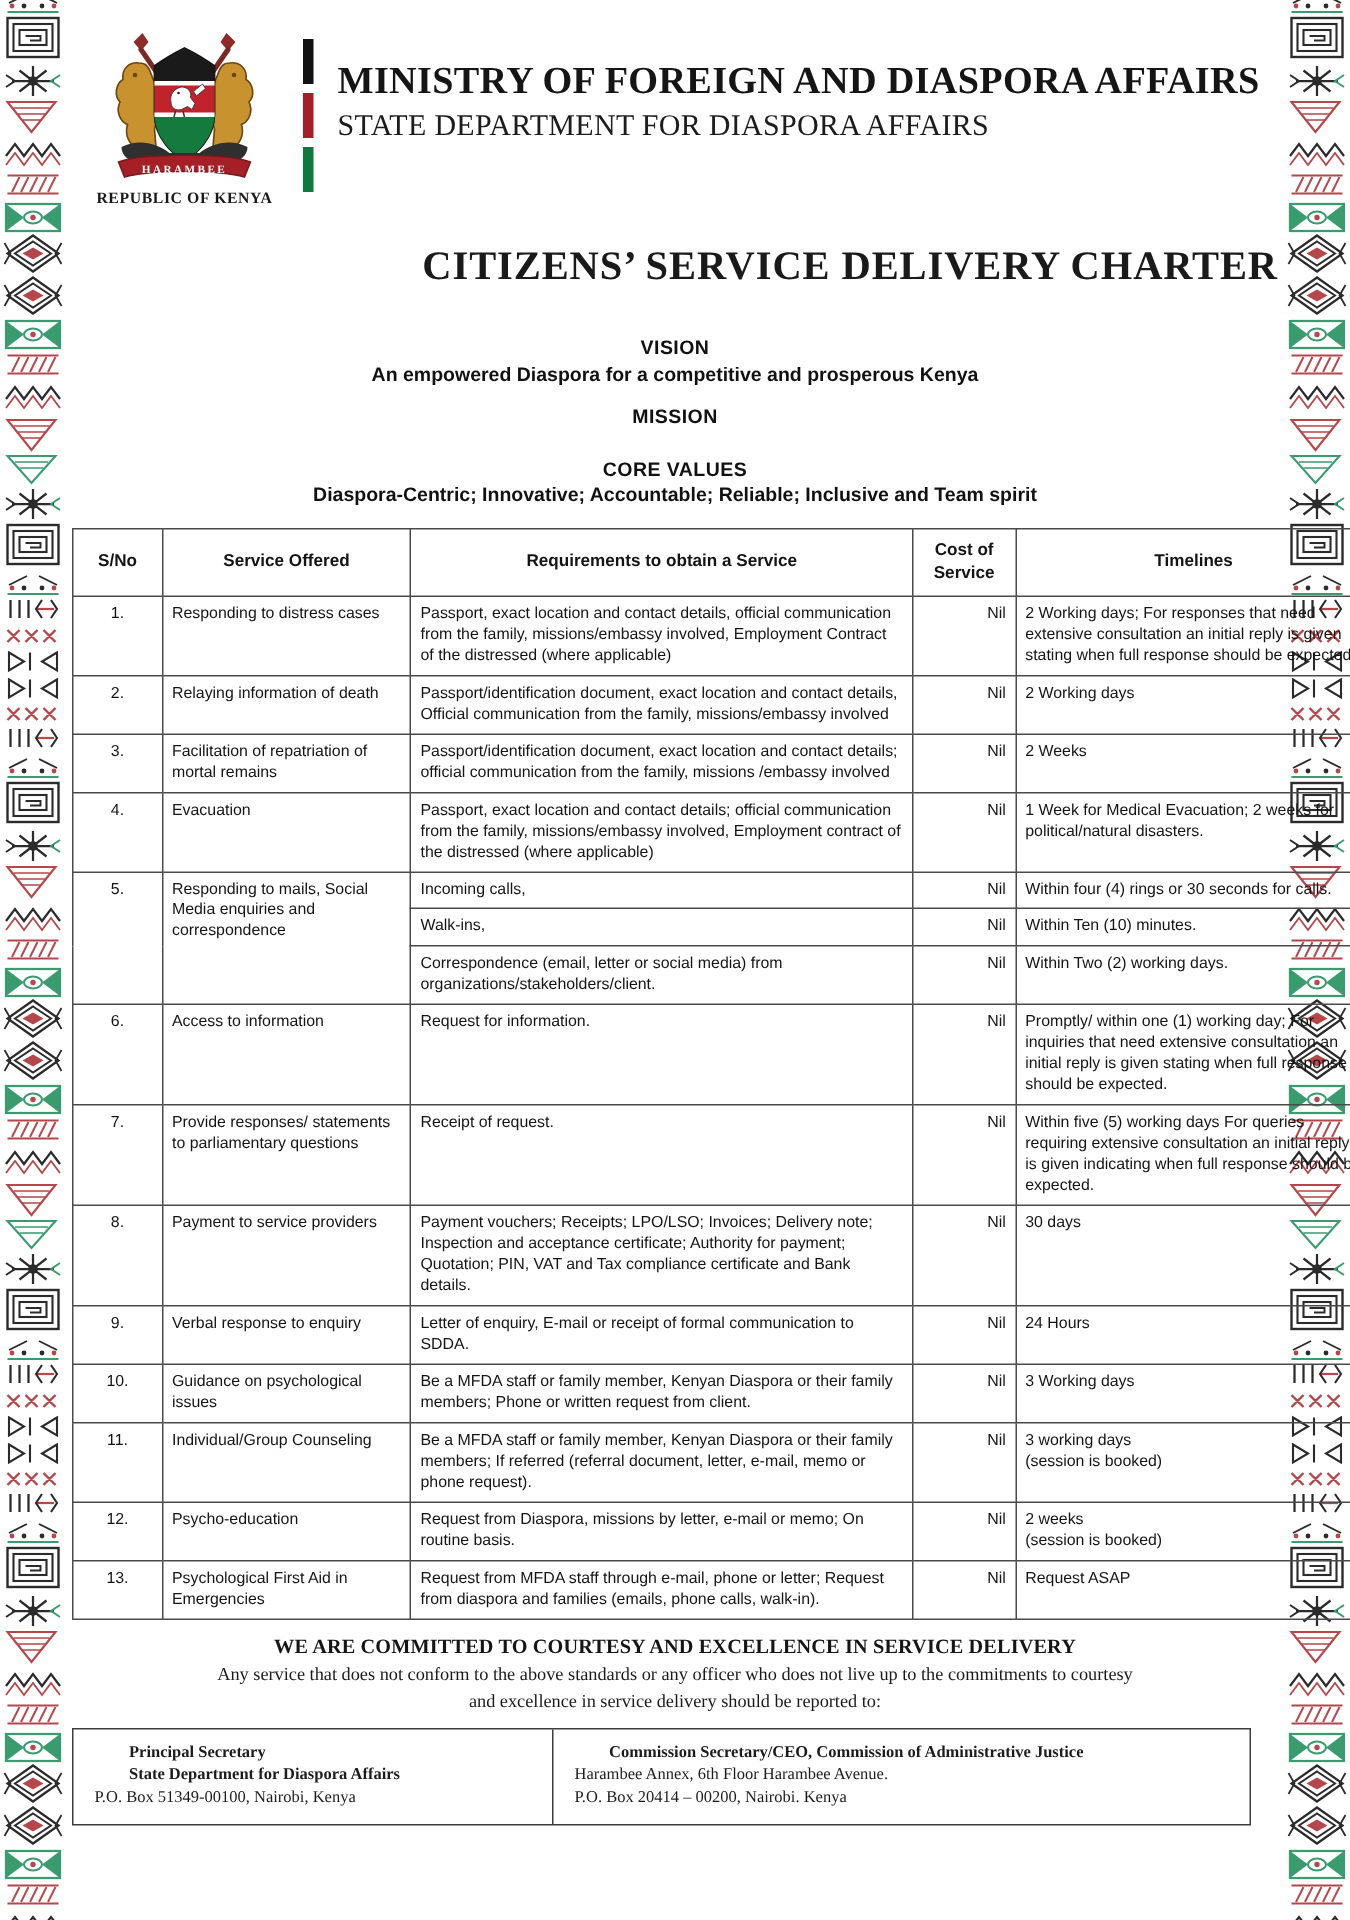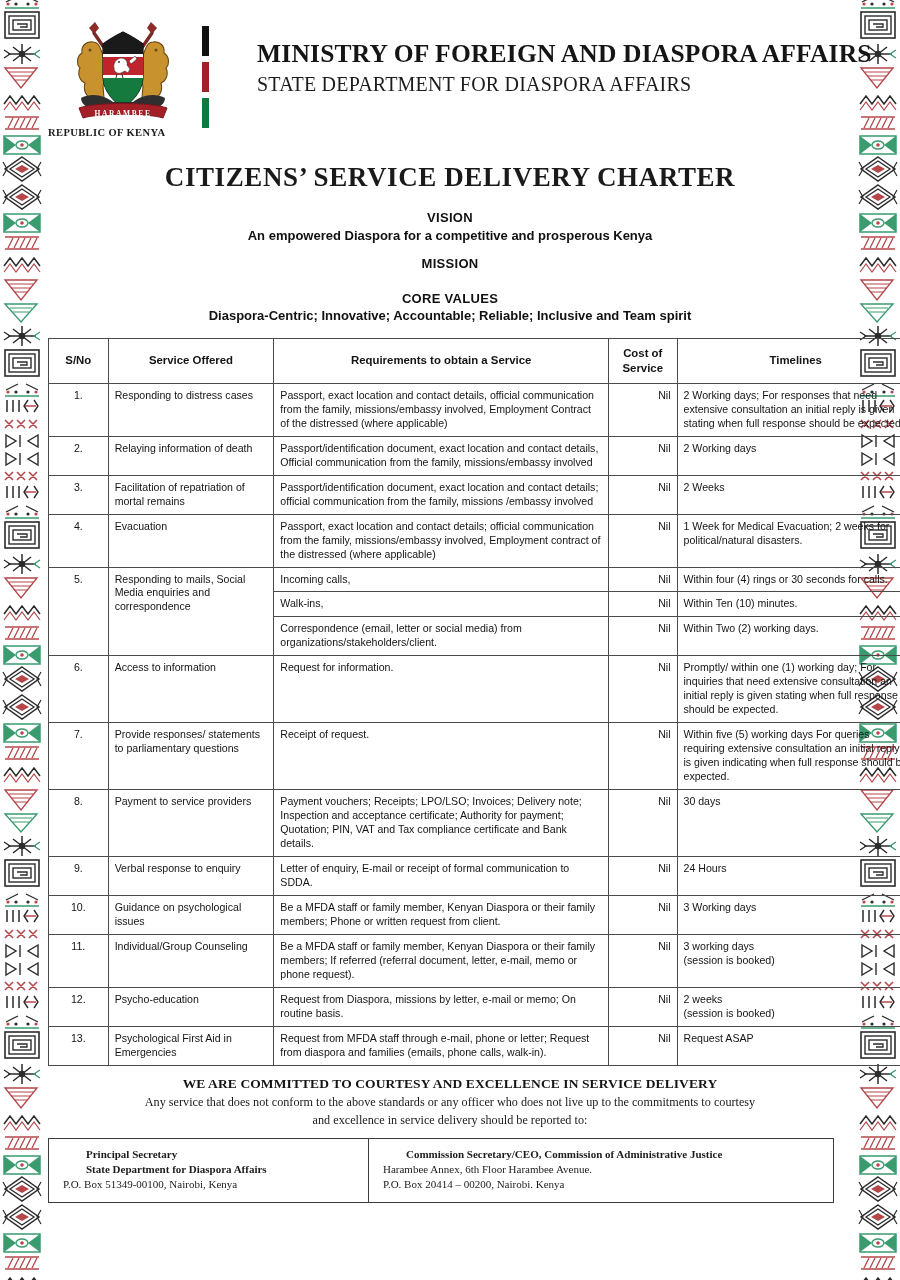--- a/index.html
+++ b/index.html
@@ -40,21 +40,21 @@
   
   .masthead {
     display: flex;
     align-items: flex-start;
     padding: 14px 0 0 0;
     height: 140px;
     box-sizing: border-box;
   }
   .crest-block {
     width: 150px;
-    text-align: left;
+    text-align: center;
     flex: none;
   }
   .crest-svg { display:block; margin: 0 auto; }
   .crest-caption {
     font-family: "Liberation Serif", serif;
     font-weight: bold;
     font-size: 10.5px;
     letter-spacing: .4px;
     margin-top: 1px;
     color: #1a1a1a;
@@ -66,21 +66,21 @@
     display: flex;
     flex-direction: column;
     height: 102px;
     justify-content: space-between;
   }
   .tricolor-bar i { display:block; width: 7px; height: 30px; }
   .tricolor-bar i.k { background: #111111; }
   .tricolor-bar i.r { background: #a32028; }
   .tricolor-bar i.g { background: #0f7a3d; }
 
-  .ministry-names { padding-top: 26px; margin-left: 32px; }
+  .ministry-names { padding-top: 26px; }
   .ministry-line1 {
     font-family: "Liberation Serif", serif;
     font-weight: bold;
     font-size: 25.5px;
     letter-spacing: .2px;
     line-height: 1.08;
     color: #151515;
     white-space: nowrap;
   }
   .ministry-line2 {
@@ -89,31 +89,31 @@
     font-size: 20px;
     letter-spacing: .2px;
     line-height: 1.25;
     margin-top: 4px;
     color: #1c1c1c;
     white-space: nowrap;
   }
 
   
   .charter-title {
-    text-align: center;
+    text-align: right;
     font-family: "Liberation Serif", serif;
     font-weight: bold;
     font-size: 27px;
     letter-spacing: .6px;
     margin: 22px 0 0 0;
     color: #1a1a1a;
   }
 
   
-  .vm-block { text-align: center; margin-top: 16px; }
+  .vm-block { text-align: center; margin-top: 30px; }
   .vm-head {
     font-size: 13px;
     font-weight: bold;
     letter-spacing: .3px;
     line-height: 1.35;
     color: #111;
   }
   .vm-text {
     font-size: 13px;
     font-weight: bold;

